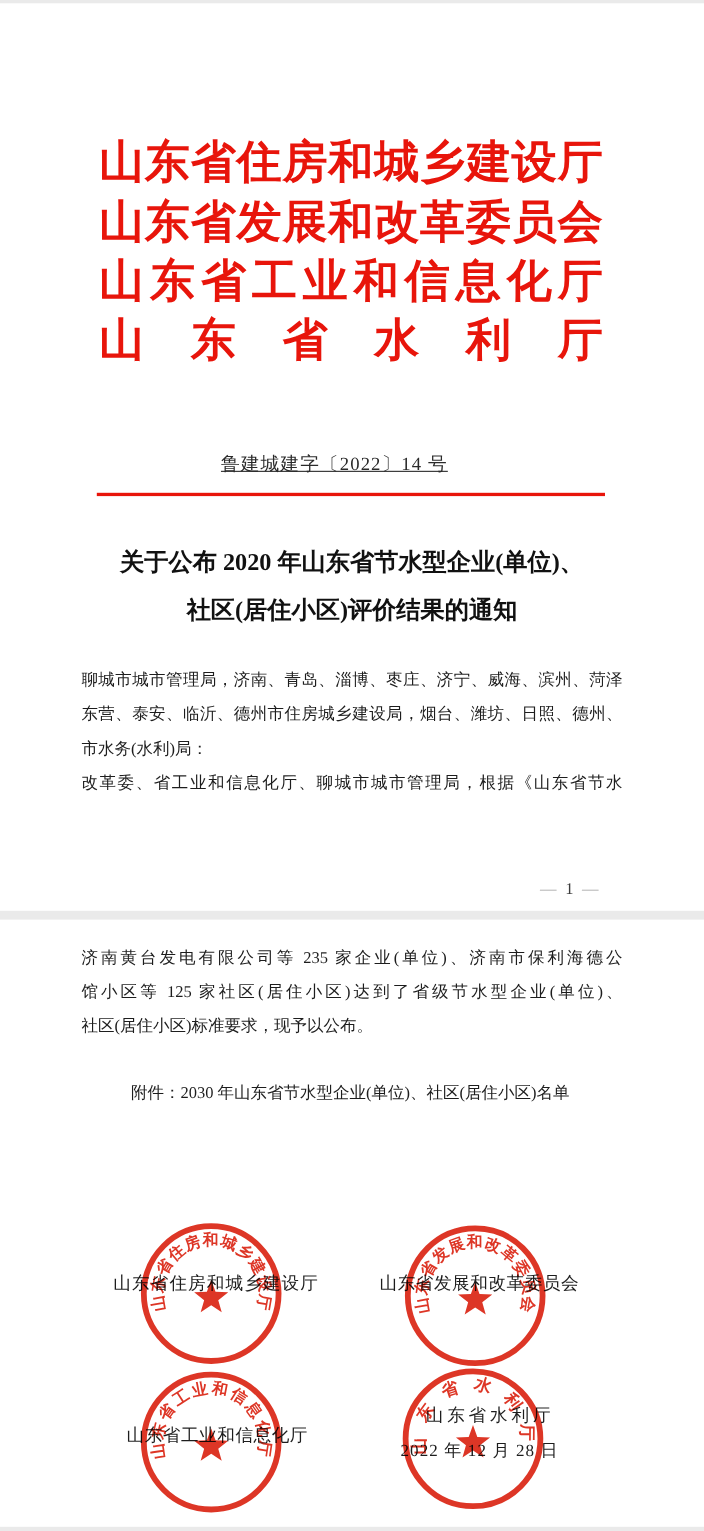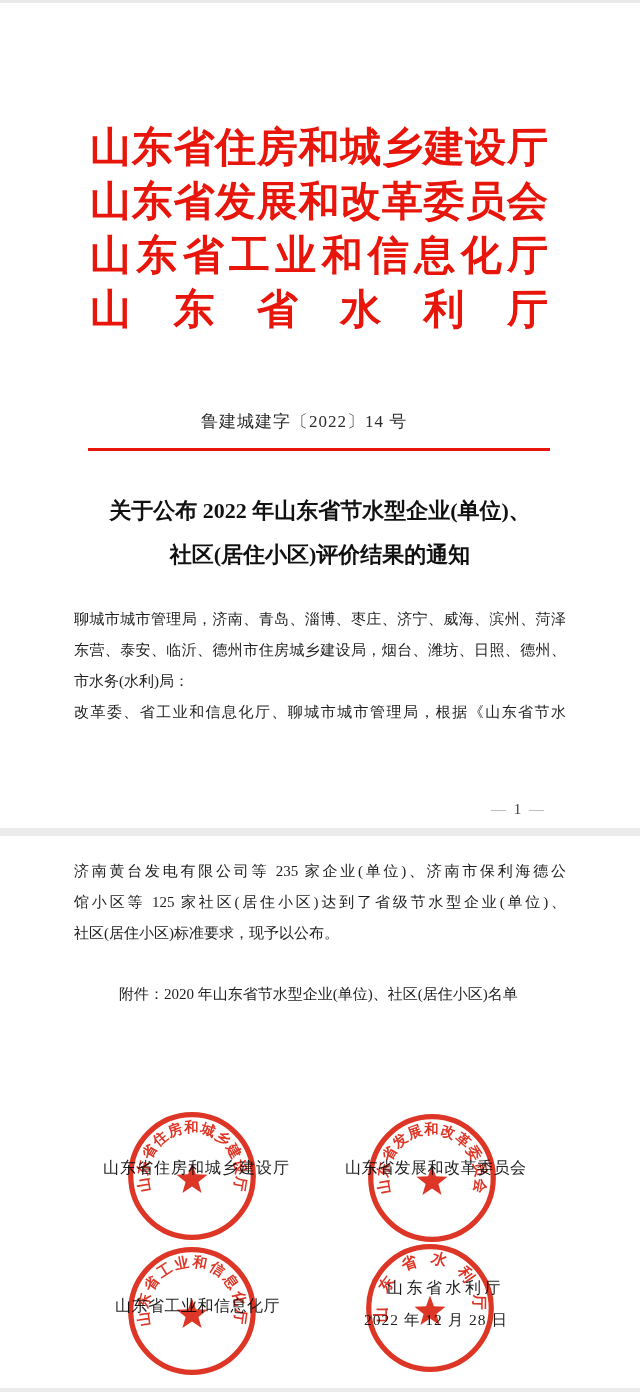--- a/index.html
+++ b/index.html
@@ -15,21 +15,21 @@
 
   
   .agency-header{position:absolute;left:90px;top:120px;width:458px;color:#e8150b;}
   .hline{
     height:54px;line-height:54px;font-size:41px;font-weight:bold;
     text-align:justify;text-align-last:justify;overflow:hidden;
   }
 
   .doc-number{
     position:absolute;left:0;top:410px;width:608px;text-align:center;
-    font-size:17px;letter-spacing:1px;color:#2a2a2a;
+    font-size:17px;letter-spacing:1px;color:#2a2a2a;text-decoration:underline;
   }
   .red-rule{position:absolute;left:88px;top:448px;width:462px;height:3px;background:#e8150b;}
 
   .notice-title{
     position:absolute;left:60px;top:489px;width:520px;text-align:center;
     font-weight:bold;font-size:22px;line-height:44px;color:#111;
   }
 
   .body-block{position:absolute;left:74px;width:492px;font-size:15px;color:#1d1d1d;}
   .body-p1{top:604px;}
@@ -76,38 +76,38 @@
   <div class="hline">山东省住房和城乡建设厅</div>
   <div class="hline">山东省发展和改革委员会</div>
   <div class="hline">山东省工业和信息化厅</div>
   <div class="hline">山东省水利厅</div>
 </div>
 
 <div class="doc-number">鲁建城建字〔2022〕14 号</div>
 <div class="red-rule"></div>
 
 <div class="notice-title">
-  <div>关于公布 2022 年山东省节水型企业(单位)、</div>
+  <div>关于公布 2020 年山东省节水型企业(单位)、</div>
   <div>社区(居住小区)评价结果的通知</div>
 </div>
 
 <div class="body-block body-p1">
   <div class="bline j">聊城市城市管理局，济南、青岛、淄博、枣庄、济宁、威海、滨州、菏泽</div>
   <div class="bline j">东营、泰安、临沂、德州市住房城乡建设局，烟台、潍坊、日照、德州、</div>
   <div class="bline">市水务(水利)局：</div>
   <div class="bline j">改革委、省工业和信息化厅、聊城市城市管理局，根据《山东省节水</div>
 </div>
 
 <div class="page-number"><span class="dash">—</span> <span>1</span> <span class="dash">—</span></div>
 
 <div class="body-block body-p2">
   <div class="bline j">济南黄台发电有限公司等 235 家企业(单位)、济南市保利海德公</div>
   <div class="bline j">馆小区等 125 家社区(居住小区)达到了省级节水型企业(单位)、</div>
   <div class="bline">社区(居住小区)标准要求，现予以公布。</div>
-  <div class="attachment">附件：2020 年山东省节水型企业(单位)、社区(居住小区)名单</div>
+  <div class="attachment">附件：2030 年山东省节水型企业(单位)、社区(居住小区)名单</div>
 </div>
 
 <div class="sig sig-1">山东省住房和城乡建设厅</div>
 <div class="sig sig-2">山东省发展和改革委员会</div>
 <div class="sig sig-3">山东省工业和信息化厅</div>
 <div class="sig sig-4">山东省水利厅</div>
 <div class="sig sig-date">2022 年 12 月 28 日</div>
 
 <div class="seal seal-1">
   <svg viewBox="0 0 140 140">

